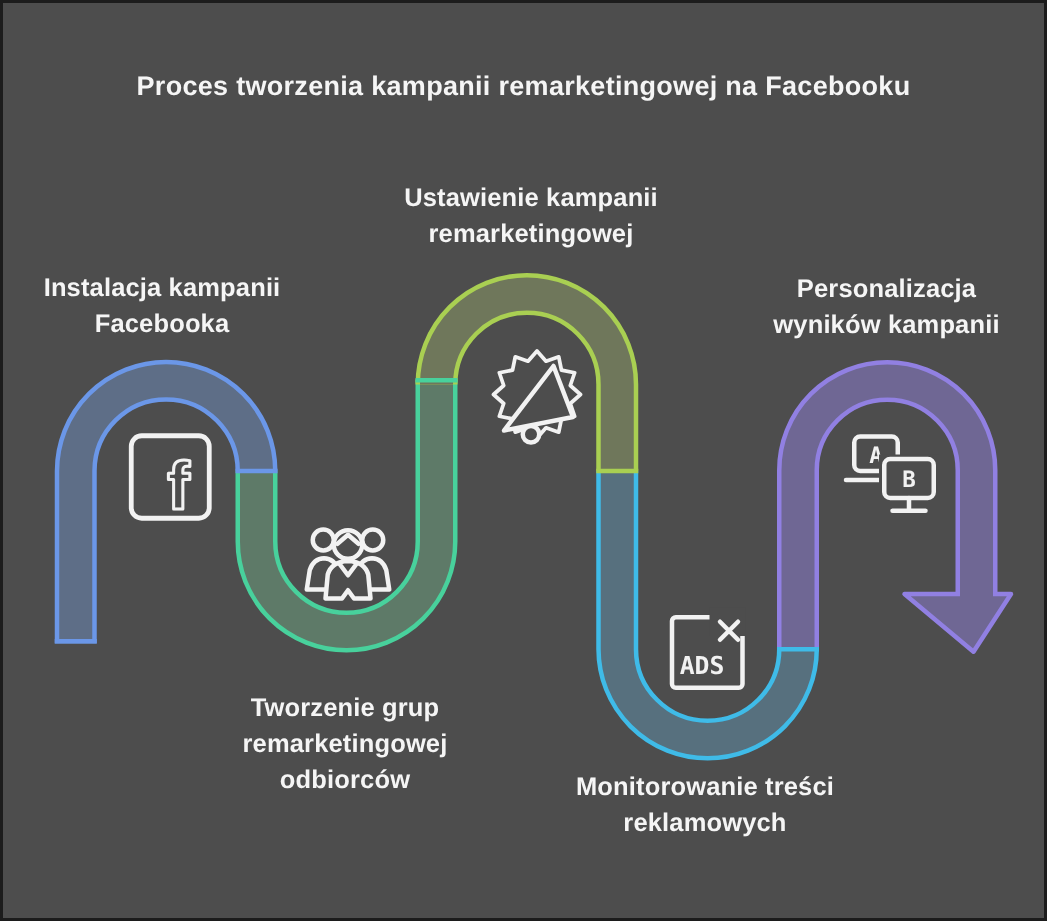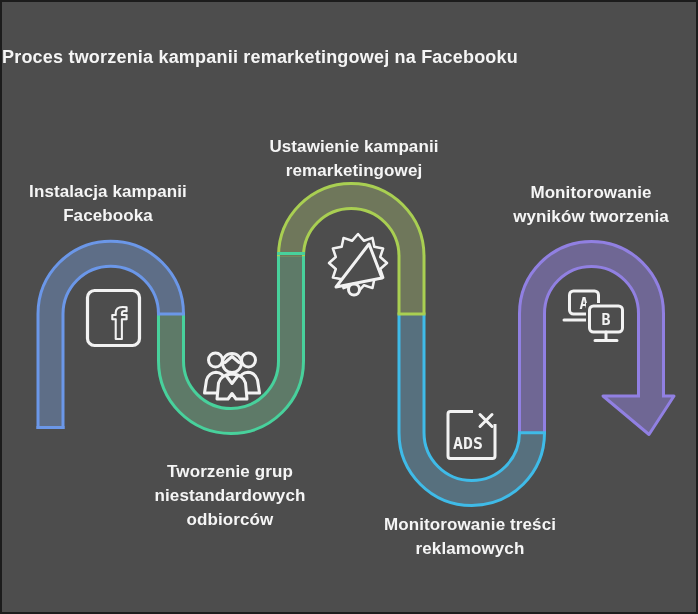--- a/index.html
+++ b/index.html
@@ -3,30 +3,30 @@
 <meta charset="utf-8">
 <style>
   html,body{margin:0;padding:0;background:#4d4d4d;}
   .canvas{
     position:relative;width:698px;height:614px;box-sizing:border-box;
     background:#4d4d4d;border:2px solid #1c1c1c;overflow:hidden;
     font-family:"Liberation Sans",sans-serif;
   }
   .layer{position:absolute;left:0;top:0;}
   .title{
-    position:absolute;top:45px;left:0;right:0;text-align:left;
+    position:absolute;top:45px;left:0;right:0;text-align:center;
     font-size:18px;font-weight:bold;color:#f5f5f5;letter-spacing:.2px;
   }
   .step-label{
     position:absolute;text-align:center;font-size:17px;font-weight:bold;
     line-height:24px;color:#f5f5f5;letter-spacing:.1px;
   }
   .lbl-1{left:21px;top:178px;width:170px;}
   .lbl-2{left:138px;top:458px;width:180px;}
-  .lbl-3{left:257px;top:133px;width:190px;}
+  .lbl-3{left:257px;top:118px;width:190px;}
   .lbl-4{left:368px;top:511px;width:200px;}
   .lbl-5{left:494px;top:179px;width:190px;}
 </style>
 </head>
 <body>
 
 <div class="canvas">
 
   <div class="title">Proces tworzenia kampanii remarketingowej na Facebooku</div>
 
@@ -110,18 +110,18 @@
         <text x="582" y="306.5" font-size="15" font-weight="bold" text-anchor="middle" font-family="DejaVu Sans Mono, monospace" fill="#f2f2f2" stroke="none">A</text>
         <rect x="584" y="301" width="40" height="41" fill="#4d4d4d" stroke="none"></rect>
         <rect x="587.5" y="304" width="33" height="26" rx="4"></rect>
         <path d="M 604 330 L 604 337 M 593 338.5 L 615 338.5"></path>
         <text x="604" y="322.5" font-size="15" font-weight="bold" text-anchor="middle" font-family="DejaVu Sans Mono, monospace" fill="#f2f2f2" stroke="none">B</text>
       </g>
     </g>
   </svg>
 
   <div class="step-label lbl-1">Instalacja kampanii Facebooka</div>
-  <div class="step-label lbl-2">Tworzenie grup niestandardowych odbiorców</div>
+  <div class="step-label lbl-2">Tworzenie grup remarketingowej odbiorców</div>
   <div class="step-label lbl-3">Ustawienie kampanii remarketingowej</div>
   <div class="step-label lbl-4">Monitorowanie treści reklamowych</div>
-  <div class="step-label lbl-5">Monitorowanie wyników tworzenia</div>
+  <div class="step-label lbl-5">Personalizacja wyników kampanii</div>
 
 </div>
 
 </body></html>

